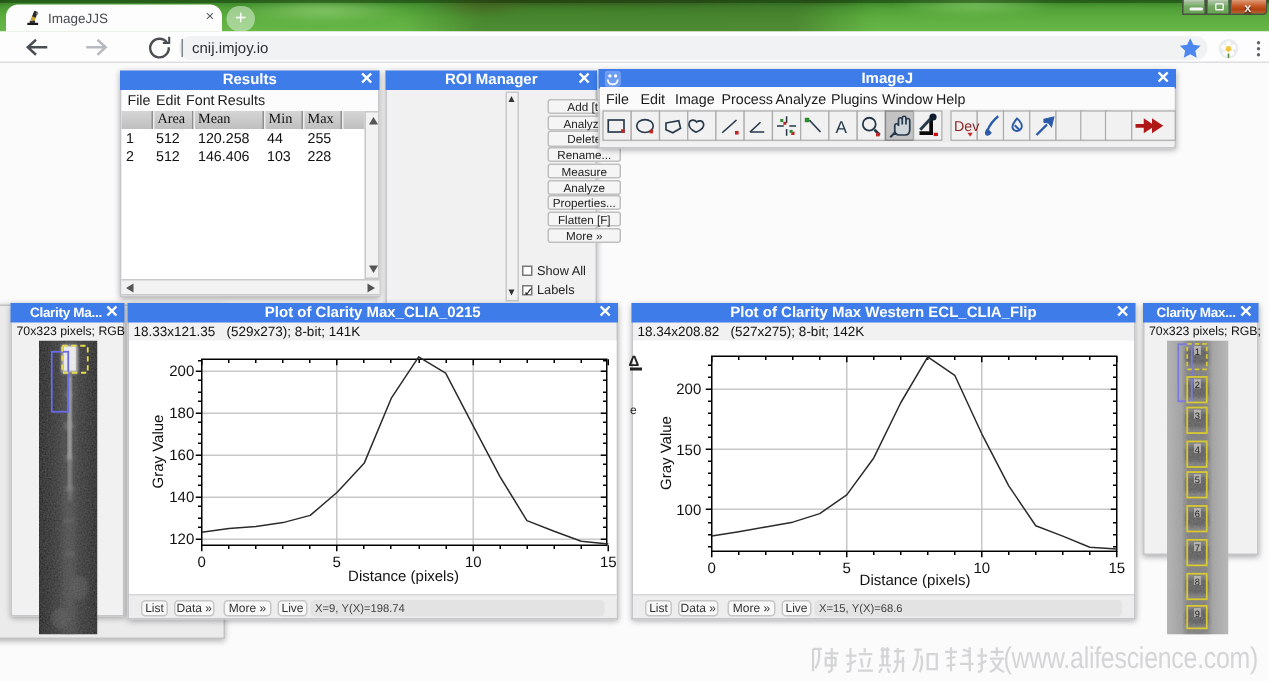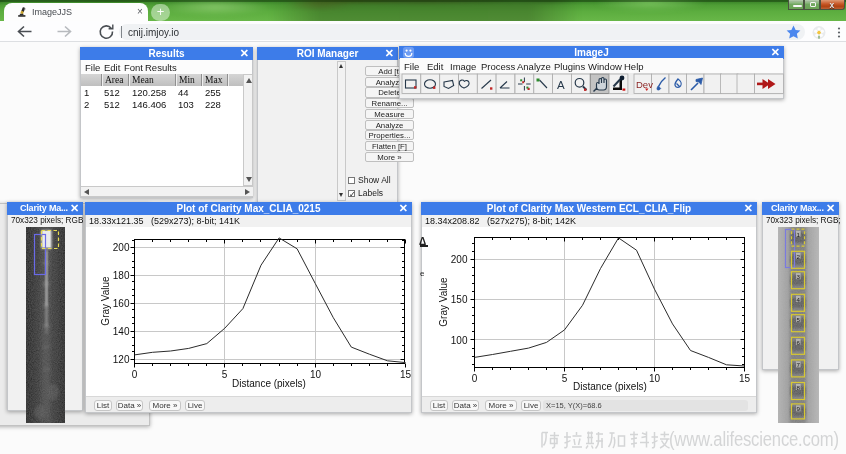--- a/index.html
+++ b/index.html
@@ -476,20 +476,21 @@
           <text x="183" y="160" text-anchor="middle">Distance (pixels)</text>
           <text x="22.5" y="74" text-anchor="middle" transform="rotate(-90 22.5 74)">Gray Value</text>
         </g>
       </svg>
     </div>
  <div class="pbtns">
   <div class="pbtn" style="left:8px;width:18px">List</div>
   <div class="pbtn" style="left:30px;width:27px">Data »</div>
   <div class="pbtn" style="left:63px;width:32px">More »</div>
   <div class="pbtn" style="left:99px;width:20px">Live</div>
+  <div class="pstat" style="left:121px;width:196px">X=9, Y(X)=198.74</div>
  </div>
 </div>
 
 <div class="win pwin" id="wplot2">
  <div class="tbar">Plot of Clarity Max Western ECL_CLIA_Flip<span class="x">✕</span></div>
  <div class="info">18.34x208.82&nbsp;&nbsp;&nbsp;(527x275); 8-bit; 142K</div>
  <div class="canvas" style="height:172px">
       <svg width="336" height="172" viewBox="0 0 336 172" style="position:absolute;left:0;top:0">
         <g stroke="#c8c8c8" stroke-width="1">
           <line x1="142.5" y1="10.5" x2="142.5" y2="140.5"></line>

